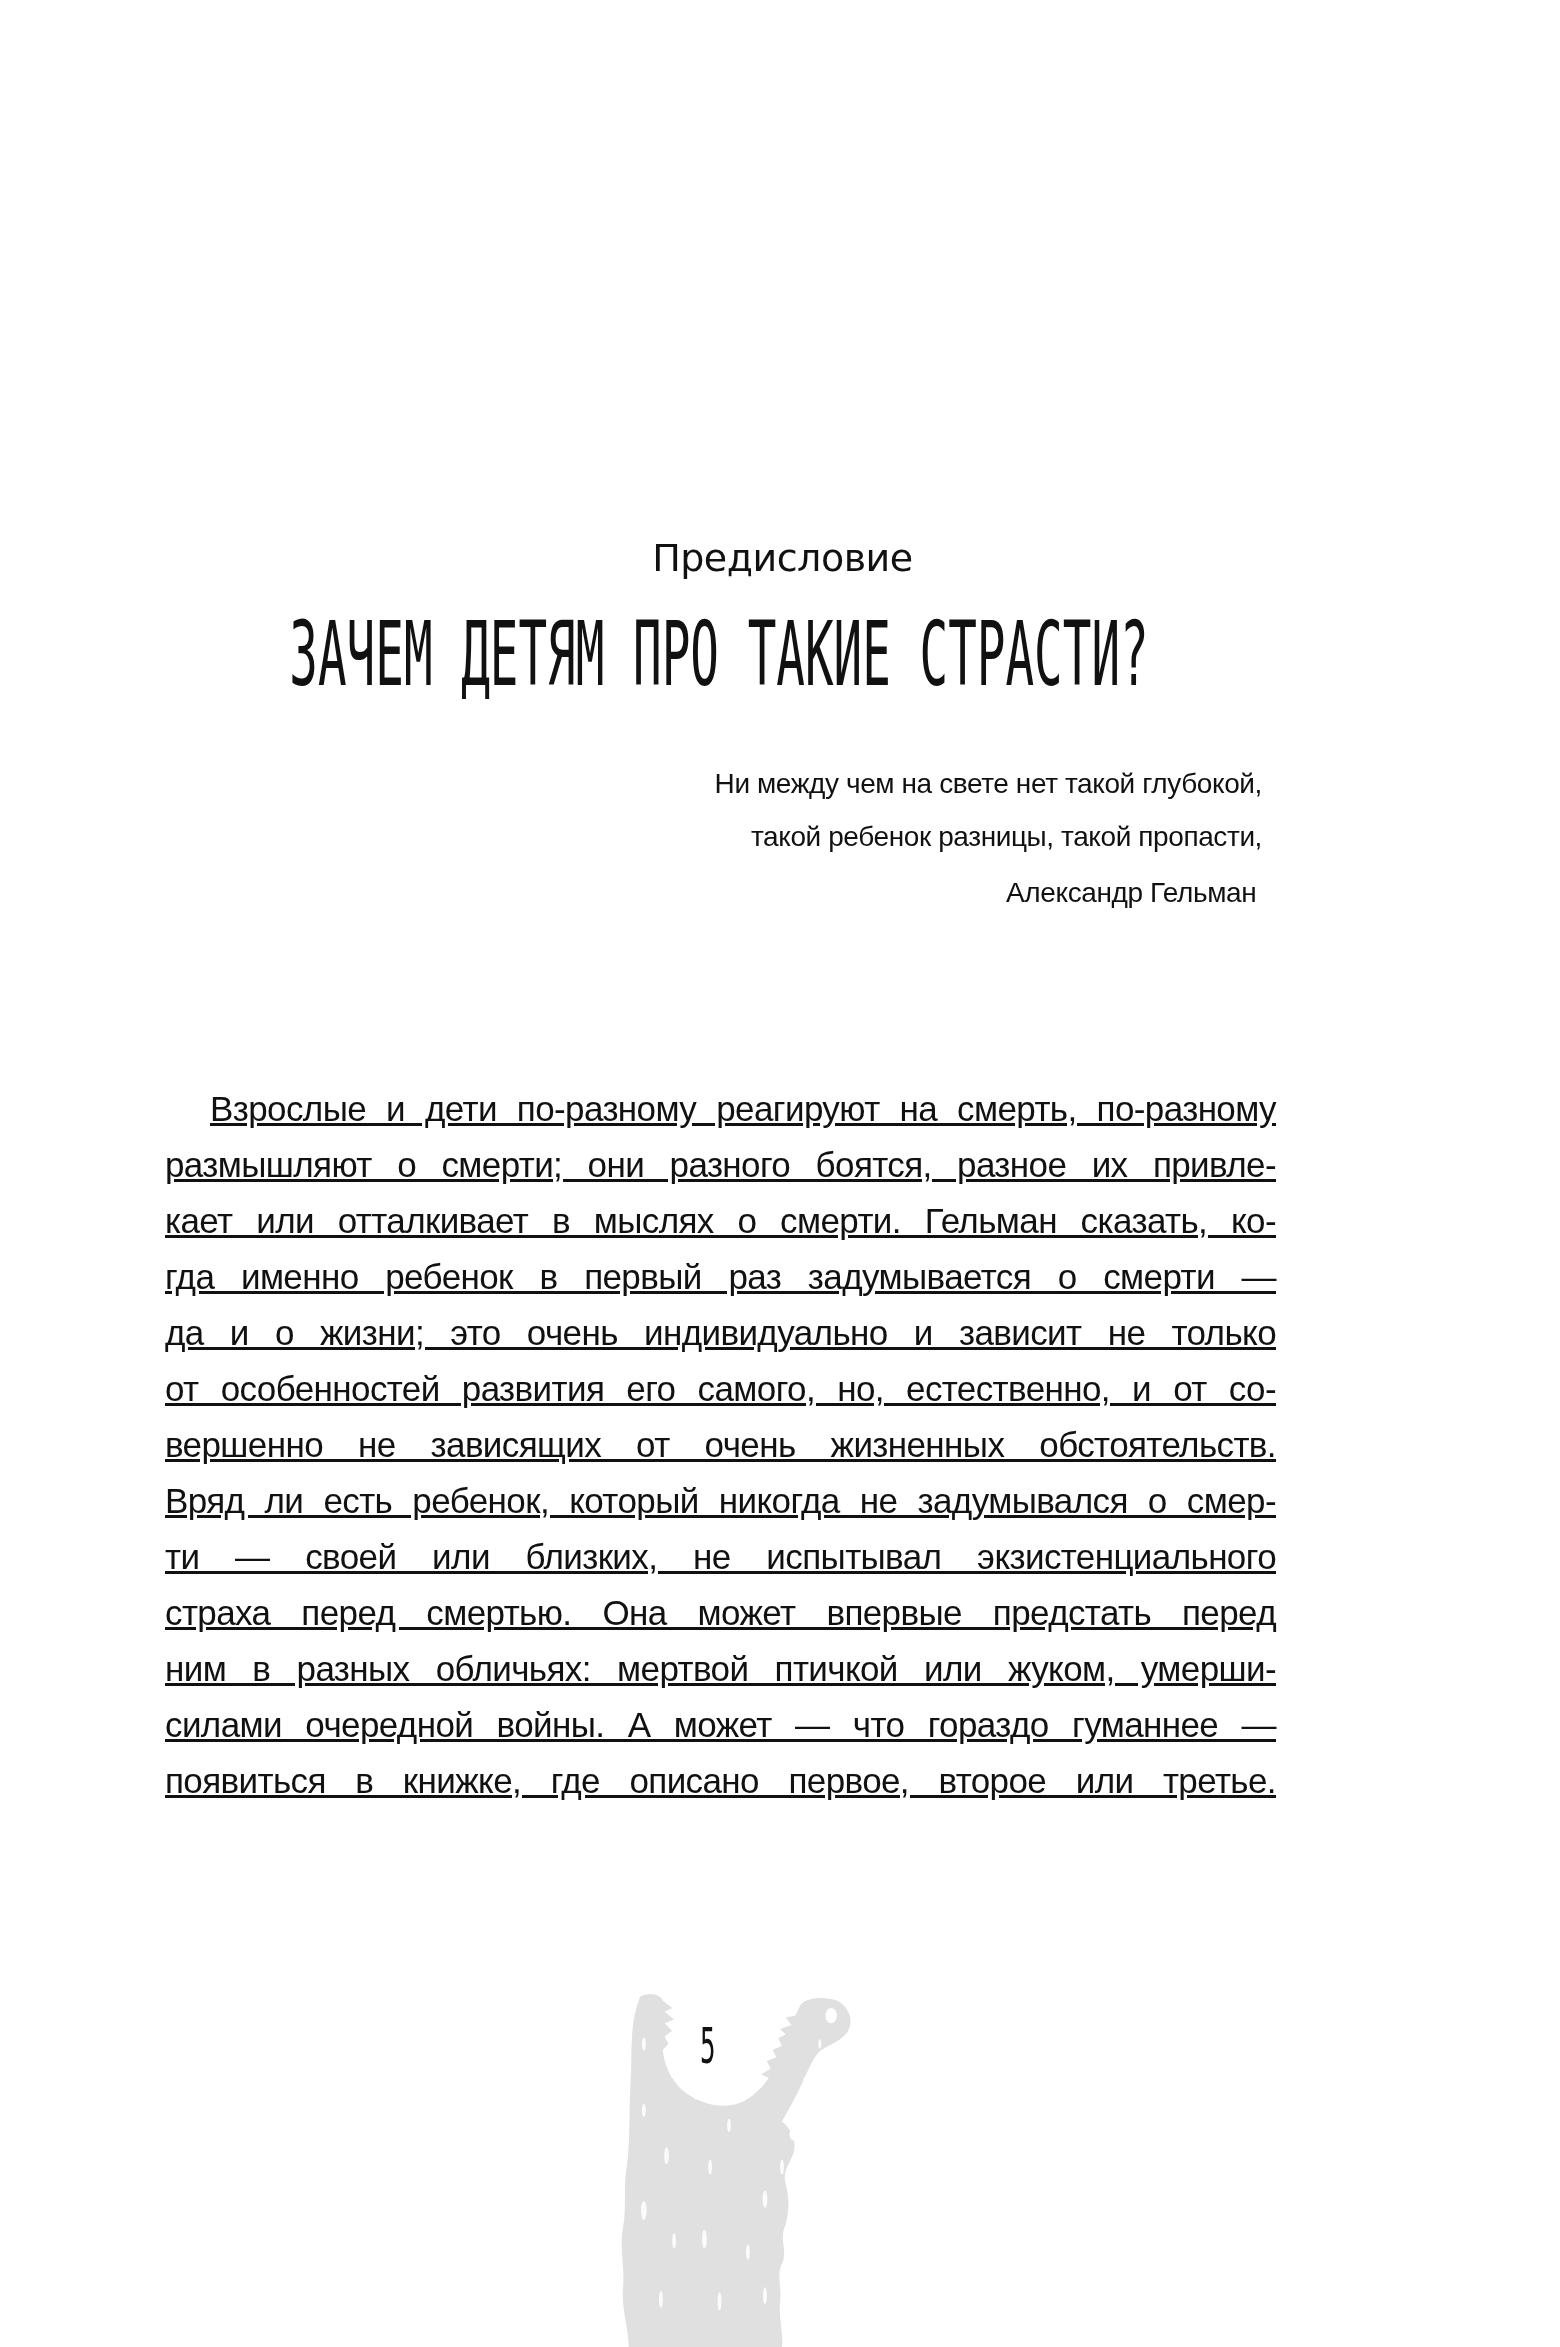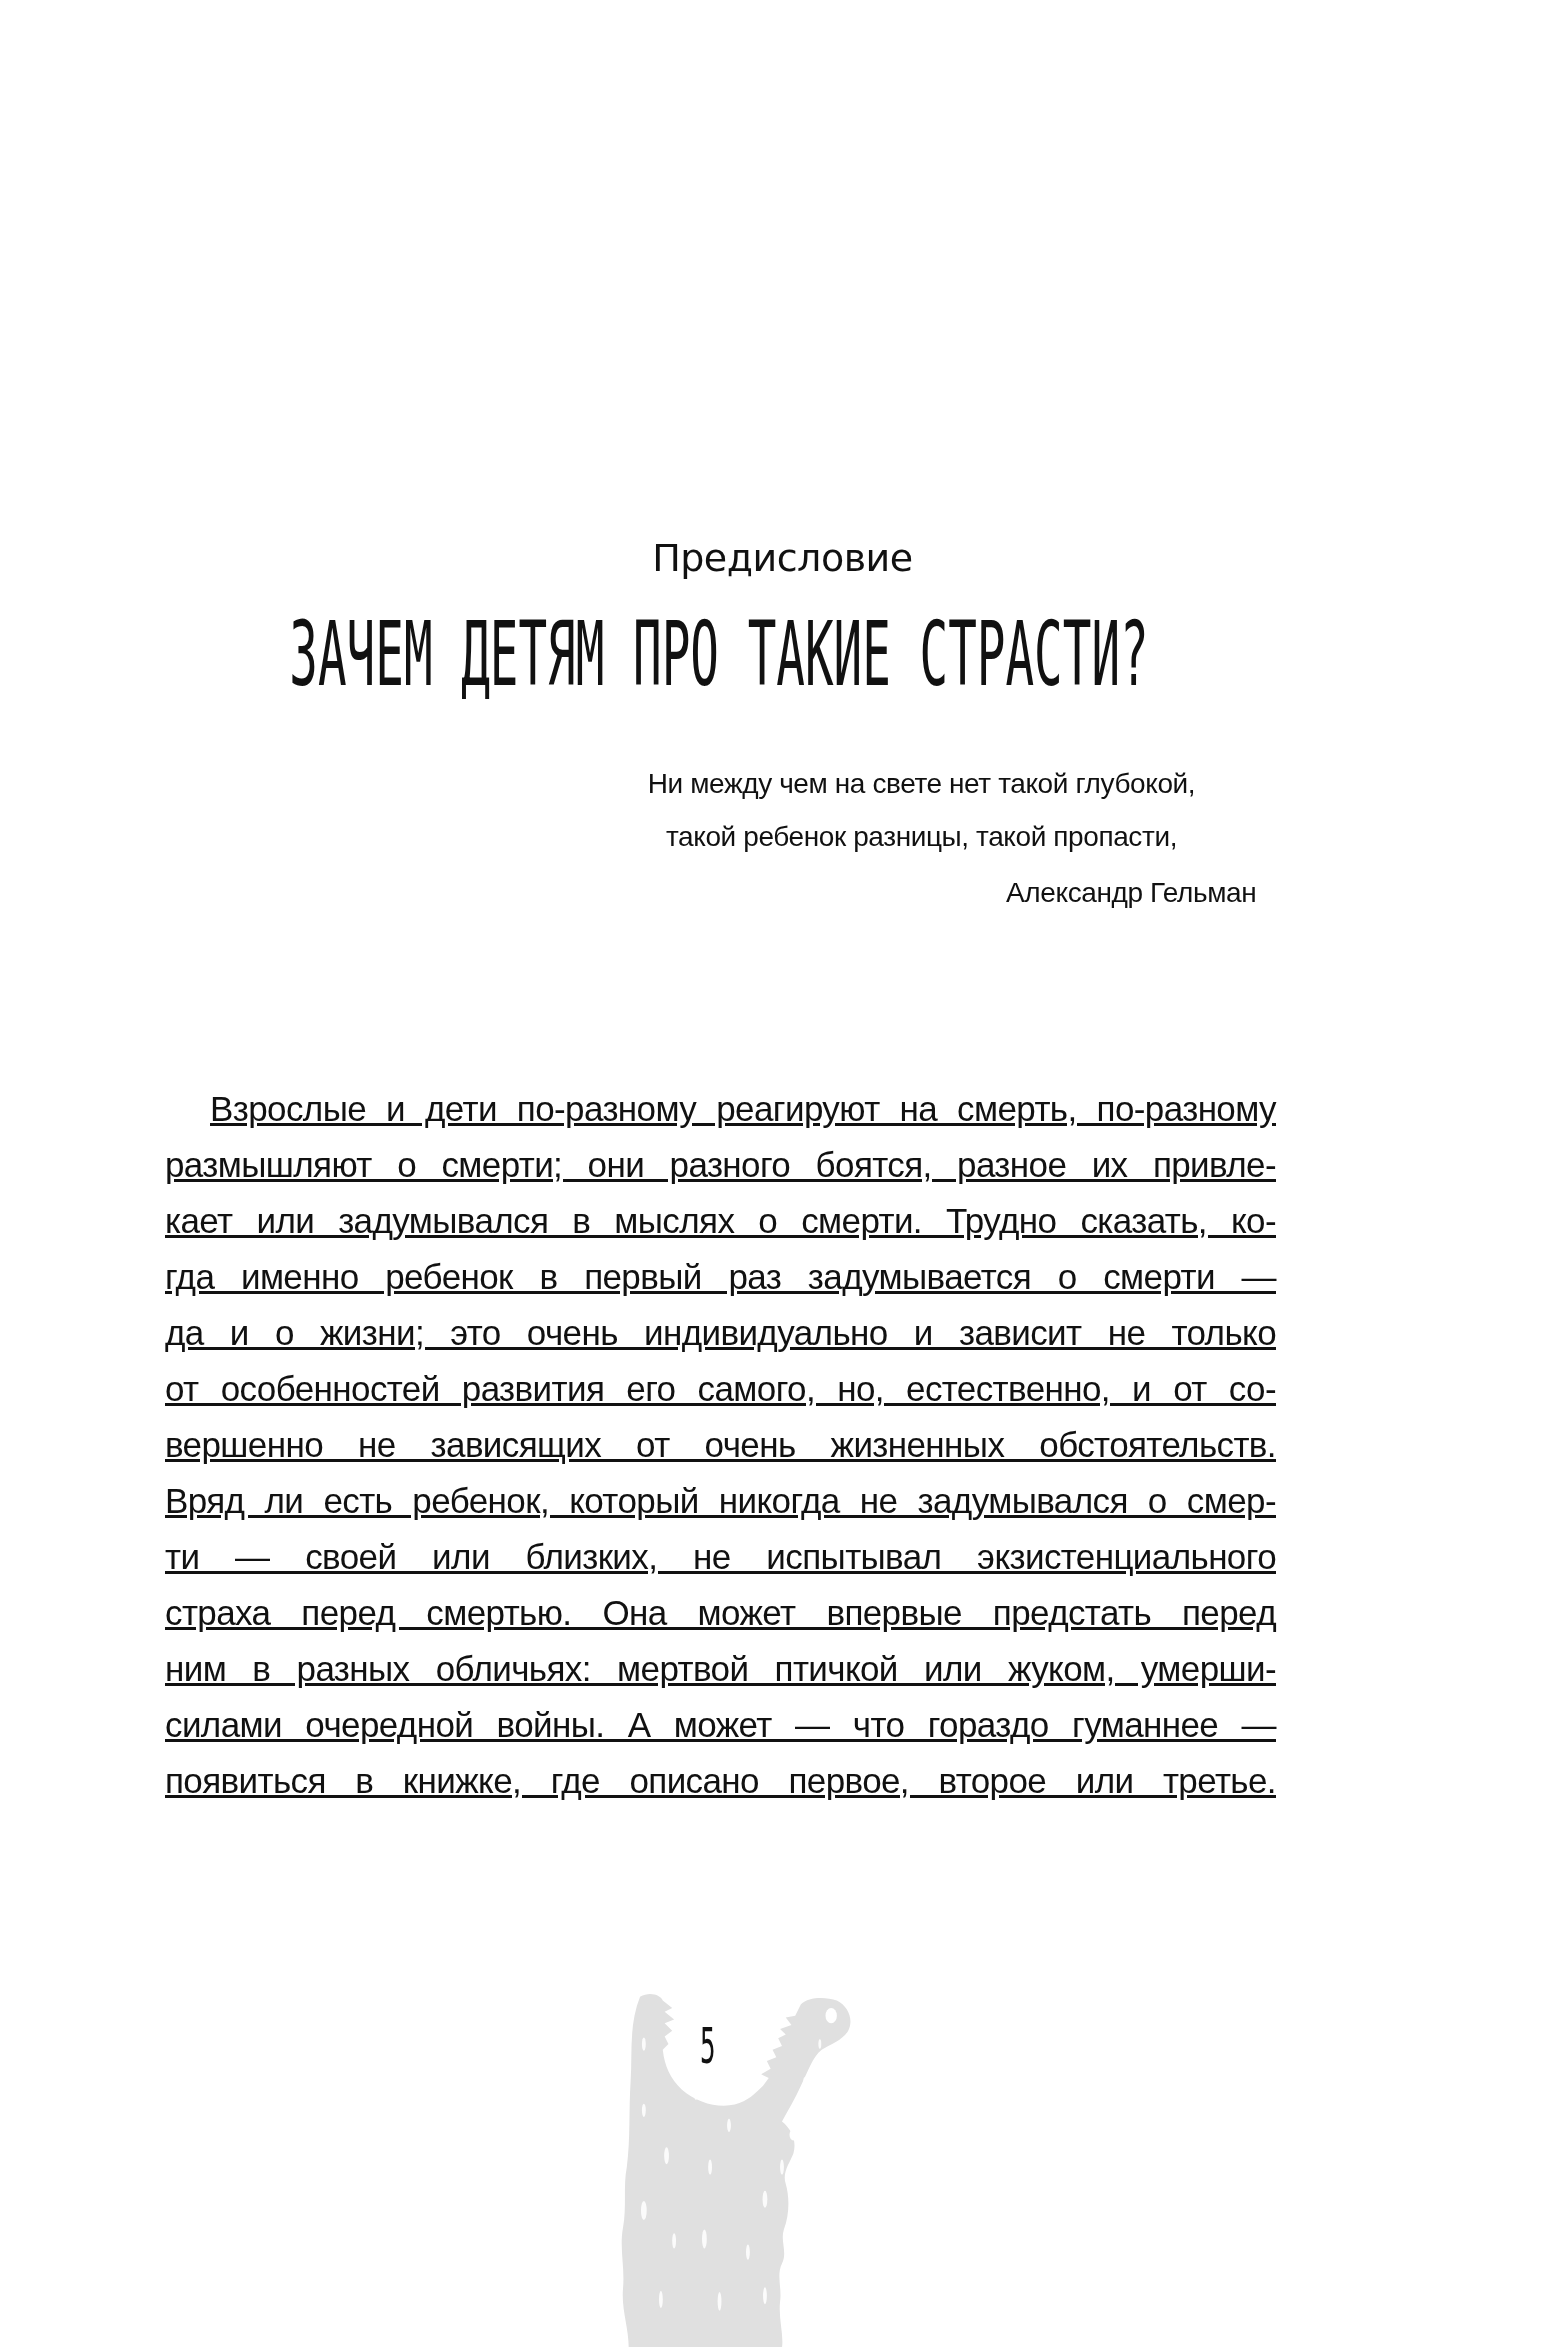--- a/index.html
+++ b/index.html
@@ -53,21 +53,20 @@
       width: 681px;
       text-align: right;
       font-family: "Liberation Sans", sans-serif;
       font-size: 28px;
       line-height: 53px;
       letter-spacing: -0.4px;
     }
     .epigraph .line {
       display: block;
       white-space: nowrap;
-      text-align: center;
     }
     .epigraph .author {
       display: block;
       margin-top: 2.8px;
       padding-right: 5.7px;
     }
     .body-text {
       position: absolute;
       left: 165px;
       top: 1081px;
@@ -117,21 +116,21 @@
 
 <div class="epigraph">
   <span class="line">Ни между чем на свете нет такой глубокой,</span>
   <span class="line">такой ребенок разницы, такой пропасти,</span>
   <span class="author">Александр Гельман</span>
 </div>
 
 <div class="body-text">
   <span class="line indent">Взрослые и дети по-разному реагируют на смерть, по-разному</span>
   <span class="line">размышляют о смерти; они разного боятся, разное их привле-</span>
-  <span class="line">кает или задумывался в мыслях о смерти. Трудно сказать, ко-</span>
+  <span class="line">кает или отталкивает в мыслях о смерти. Гельман сказать, ко-</span>
   <span class="line">гда именно ребенок в первый раз задумывается о смерти —</span>
   <span class="line">да и о жизни; это очень индивидуально и зависит не только</span>
   <span class="line">от особенностей развития его самого, но, естественно, и от со-</span>
   <span class="line">вершенно не зависящих от очень жизненных обстоятельств.</span>
   <span class="line">Вряд ли есть ребенок, который никогда не задумывался о смер-</span>
   <span class="line">ти — своей или близких, не испытывал экзистенциального</span>
   <span class="line">страха перед смертью. Она может впервые предстать перед</span>
   <span class="line">ним в разных обличьях: мертвой птичкой или жуком, умерши-</span>
   <span class="line">силами очередной войны. А может — что гораздо гуманнее —</span>
   <span class="line">появиться в книжке, где описано первое, второе или третье.</span>

